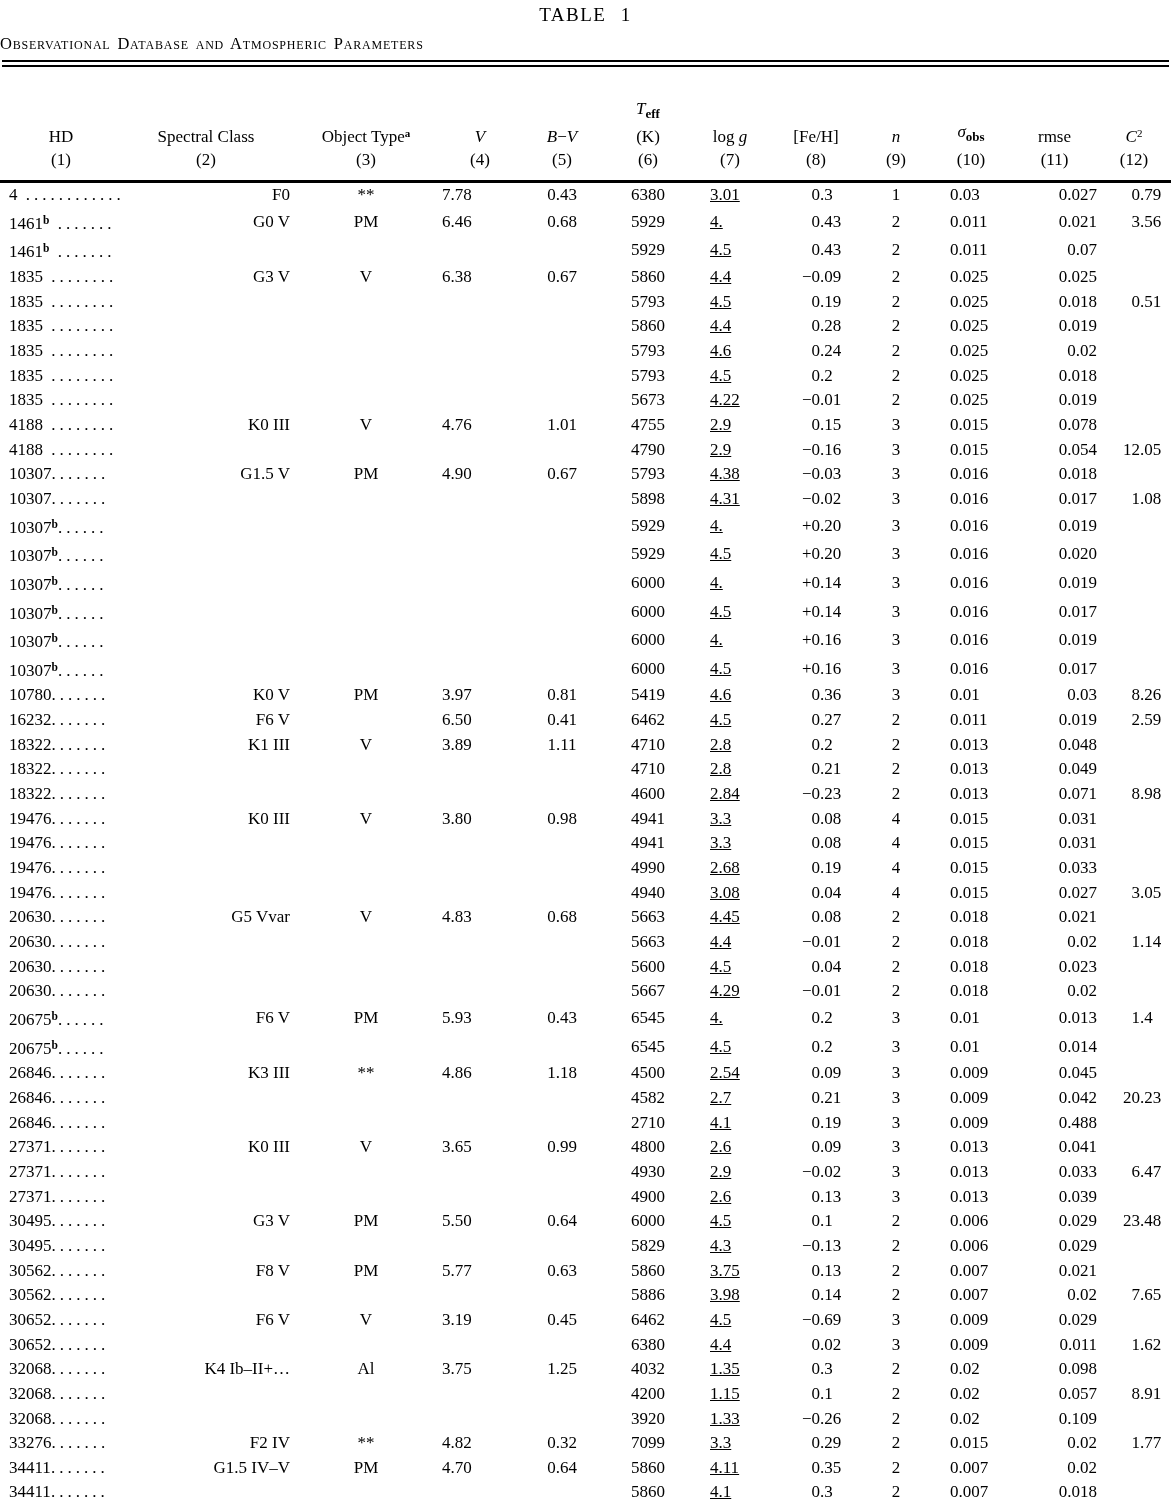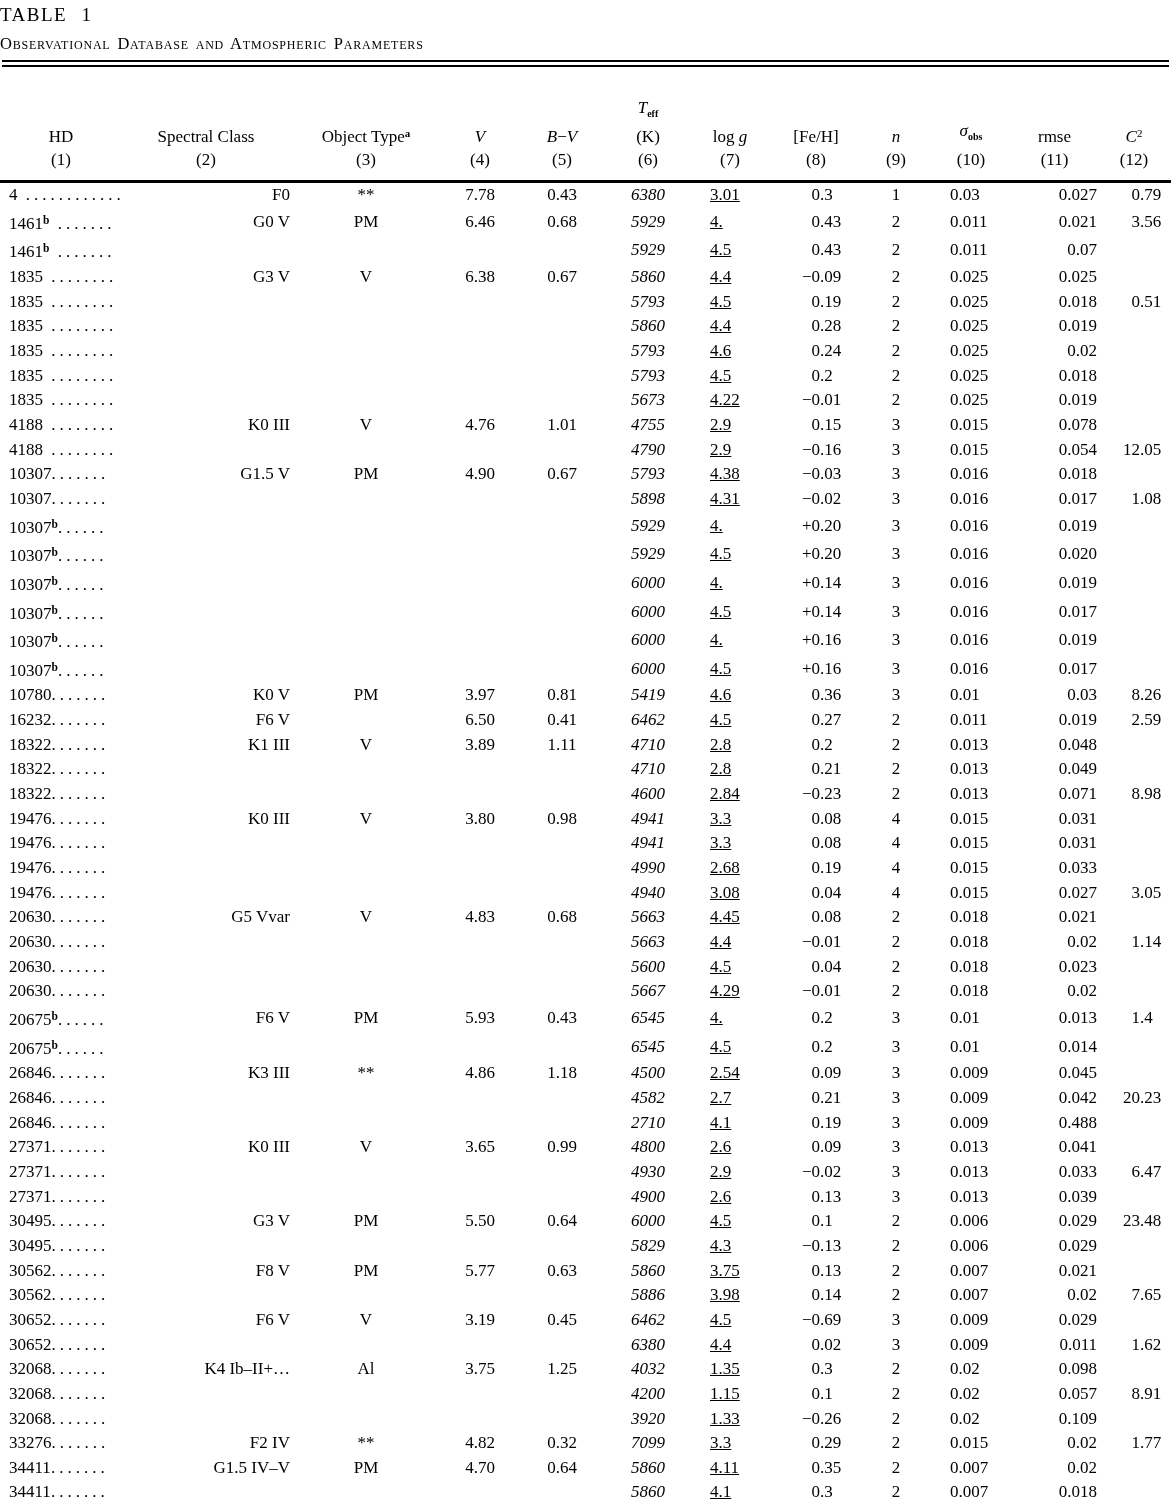--- a/index.html
+++ b/index.html
@@ -5,21 +5,21 @@
   html,body { margin:0; padding:0; background:#fff; }
   .page {
     position:relative;
     width:1171px; height:1510px;
     background:#fff; color:#000;
     font-family:"Liberation Serif","DejaVu Serif",serif;
     overflow:hidden;
   }
   .title {
     position:absolute; top:4px; left:0; right:0;
-    font-size:19px;
+    text-align:center; font-size:19px;
     letter-spacing:1.5px; word-spacing:8px;
   }
   .subtitle {
     position:absolute; top:34px; left:0; right:0;
     text-align:left; font-size:16.5px;
     font-variant:small-caps; letter-spacing:0.8px; word-spacing:2px;
   }
   .rule-double {
     position:absolute; top:60px; left:2px; right:2px;
     height:3px;
@@ -40,36 +40,36 @@
   .h-num { line-height:24px; }
   tbody tr { height:24.65px; }
   tbody td {
     padding:0; line-height:24.65px;
     white-space:nowrap; overflow:visible;
   }
   
   td.c-hd   { text-align:left; padding-left:9px; }
   td.c-spectral_class { text-align:right; }
   td.c-object_type    { text-align:center; }
-  td.c-v_mag    { text-align:center; }
+  td.c-v_mag    { text-align:left; }
   td.c-b_minus_v{ text-align:center; }
-  td.c-teff     { text-align:center;font-style:italic; }
+  td.c-teff     { text-align:center; }
   td.c-log_g    { text-align:left; padding-left:20px;text-decoration:underline; }
   td.c-fe_h     { text-align:left; padding-left:16px; }
   td.c-n_obs    { text-align:center; }
   td.c-sigma_obs{ text-align:left; padding-left:20px; }
   td.c-rmse     { text-align:right; padding-left:28px; }
   td.c-c_squared{ text-align:left; padding-left:20px;margin-top:48px; }
   
   td.c-fe_h .ip      { display:inline-block; width:34px; text-align:right; }
   td.c-c_squared .ip { display:inline-block; width:23px; text-align:right; }
   .dots { letter-spacing:4px; }
   .fnb  { font-size:11.5px; font-weight:bold; vertical-align:5px; letter-spacing:0; }
   .s-i    { font-style:italic; }
-  .s-bsub { font-size:10px; font-weight:bold; vertical-align:-4px;margin-top:41px; }
+  .s-bsub { font-size:13px; font-weight:bold; vertical-align:-4px;margin-top:41px; }
   .s-sup  { font-size:11px; vertical-align:5px; }
   .s-bsup { font-size:11px; font-weight:bold; vertical-align:5px; }
 </style>
 </head>
 <body>
 
 <div class="page">
   <div class="title">TABLE 1</div>
   <div class="subtitle">Observational Database and Atmospheric Parameters</div>
   <div class="rule-double"></div>

